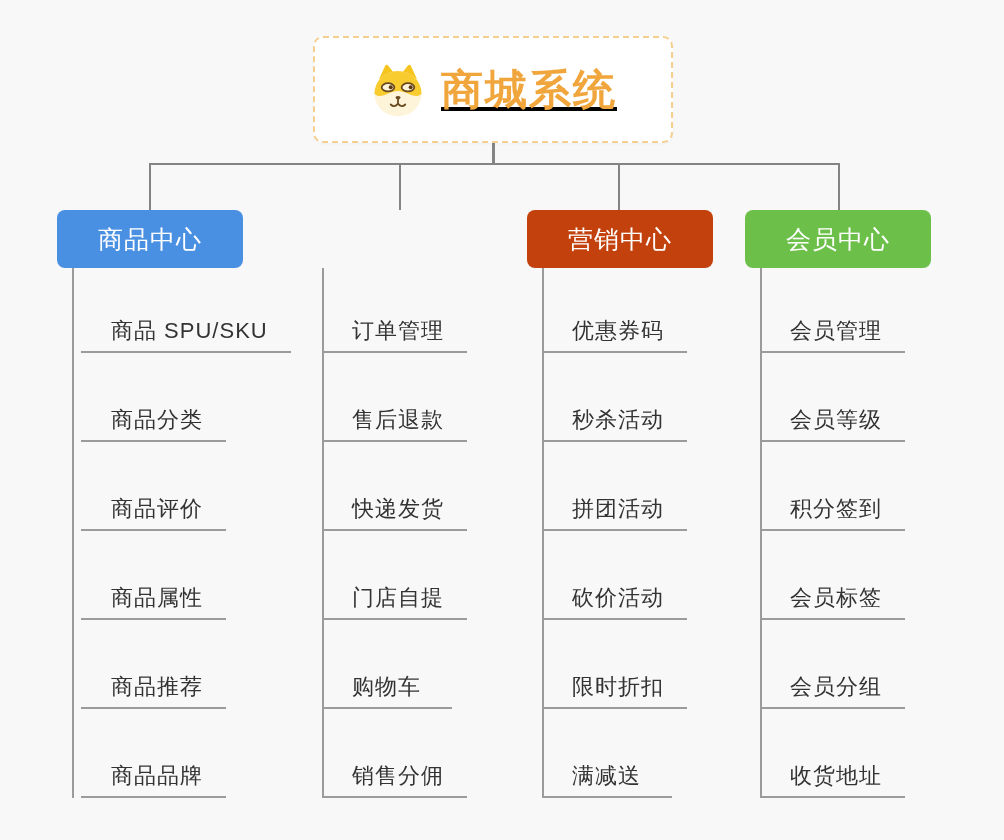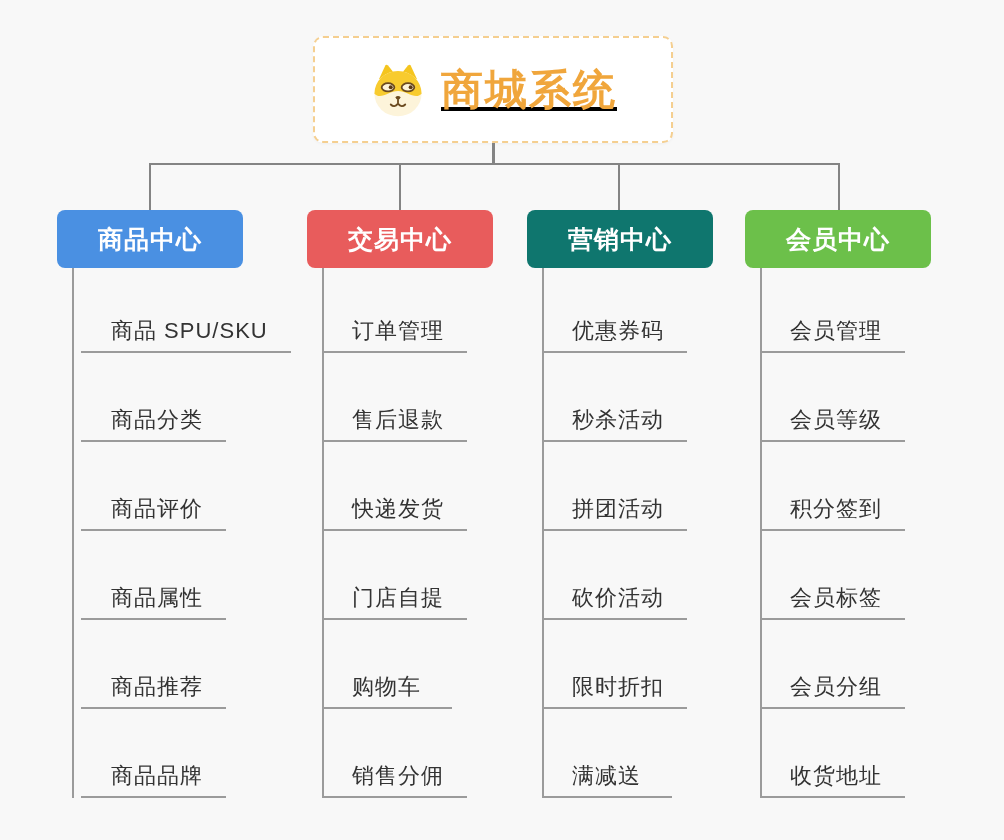--- a/index.html
+++ b/index.html
@@ -30,21 +30,21 @@
 
   
   .conn{position:absolute;background:#848484;}
   .trunk{position:absolute;width:2px;background:#9b9b9b;}
 
   
   .branch-box{
     position:absolute;top:210px;height:58px;width:186px;
     border-radius:8px;
     display:flex;align-items:center;justify-content:center;
-    color:#ffffff;font-size:25px;letter-spacing:1px;font-weight:bold;
+    color:#ffffff;font-size:25px;letter-spacing:1px;
   }
 
   
   .child-col{position:absolute;top:264px;}
   .child-row{
     height:89px;
     width:fit-content;
     display:flex;flex-direction:column;justify-content:flex-end;
     padding:0 23px 5px 30px;
     border-bottom:2px solid #9b9b9b;
@@ -78,24 +78,21 @@
   <div class="conn" style="left:492px;top:143px;width:3px;height:21px;"></div>
   <div class="conn" style="left:149px;top:163px;width:691px;height:2px;"></div>
   <div class="conn" style="left:149px;top:163px;width:2px;height:47px;"></div>
   <div class="conn" style="left:399px;top:163px;width:2px;height:47px;"></div>
   <div class="conn" style="left:618px;top:163px;width:2px;height:47px;"></div>
   <div class="conn" style="left:838px;top:163px;width:2px;height:47px;"></div>
 
   <div class="branch-box" style="left: 57px; background: rgb(74, 144, 226);">
       <span>商品中心</span>
     </div>
-  <div class="branch-box" style="left: 307px; background: rgb(232, 92, 92);">
-      <span>交易中心</span>
-    </div>
-  <div class="branch-box" style="left: 527px; background: #0f766e;">
+  <div class="branch-box" style="left: 527px; background: #c2410c;">
       <span>营销中心</span>
     </div>
   <div class="branch-box" style="left: 745px; background: rgb(108, 192, 74);">
       <span>会员中心</span>
     </div>
 
   <div class="trunk" style="left:72px;top:268px;height:530px;"></div>
   <div class="trunk" style="left:322px;top:268px;height:530px;"></div>
   <div class="trunk" style="left:542px;top:268px;height:530px;"></div>
   <div class="trunk" style="left:760px;top:268px;height:530px;"></div>

